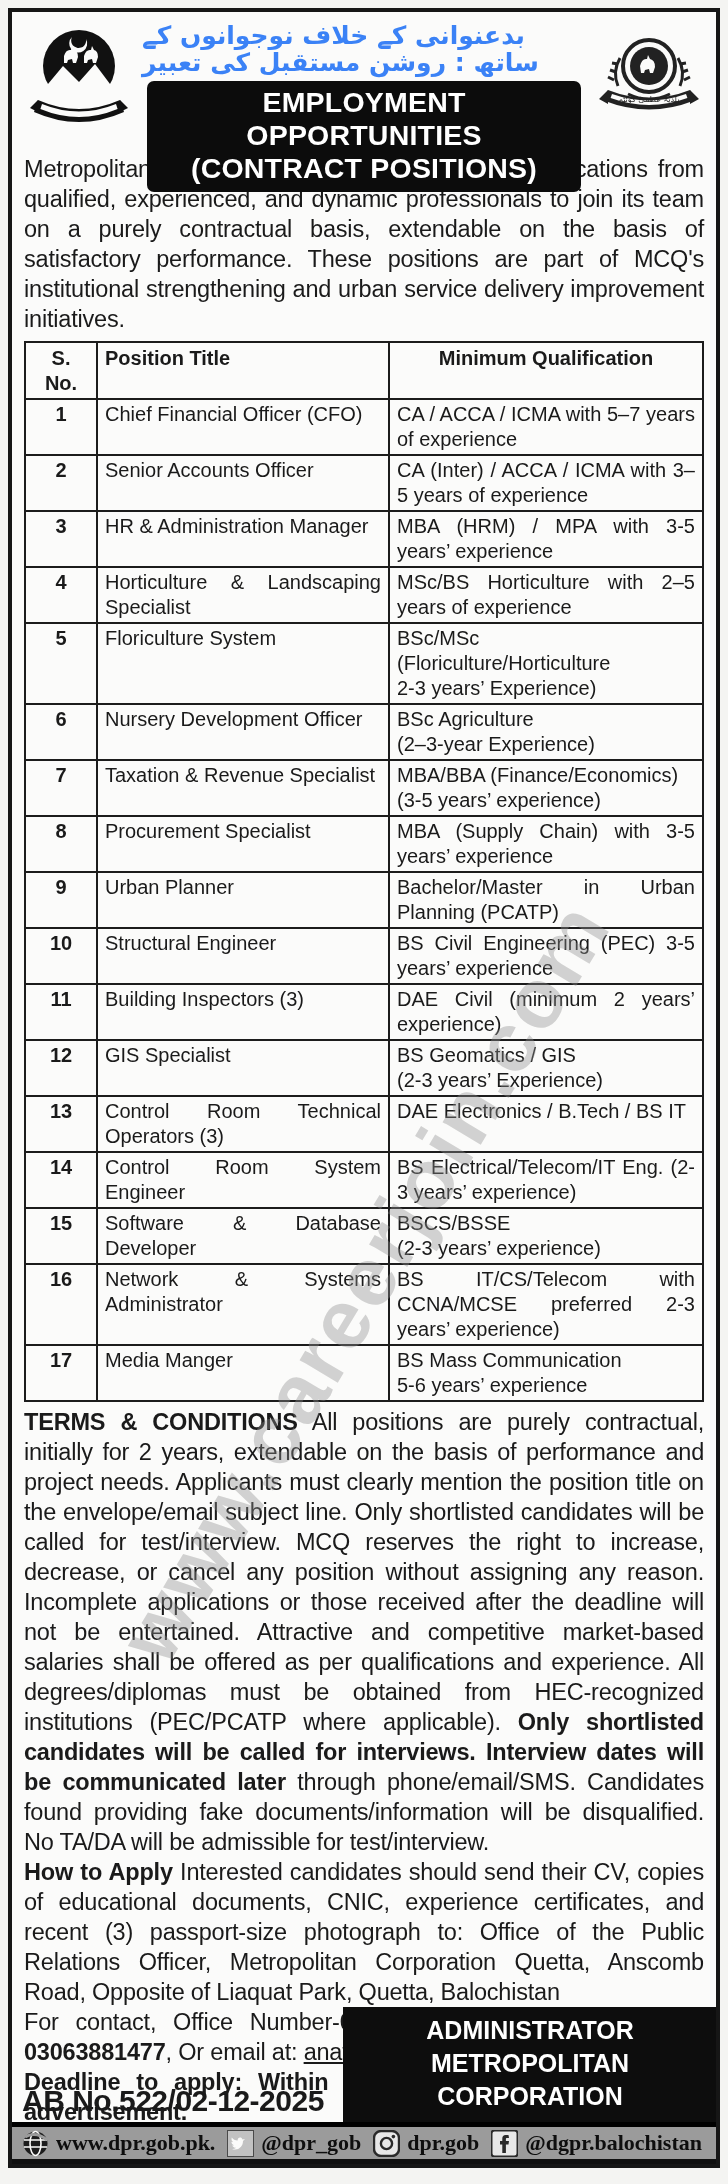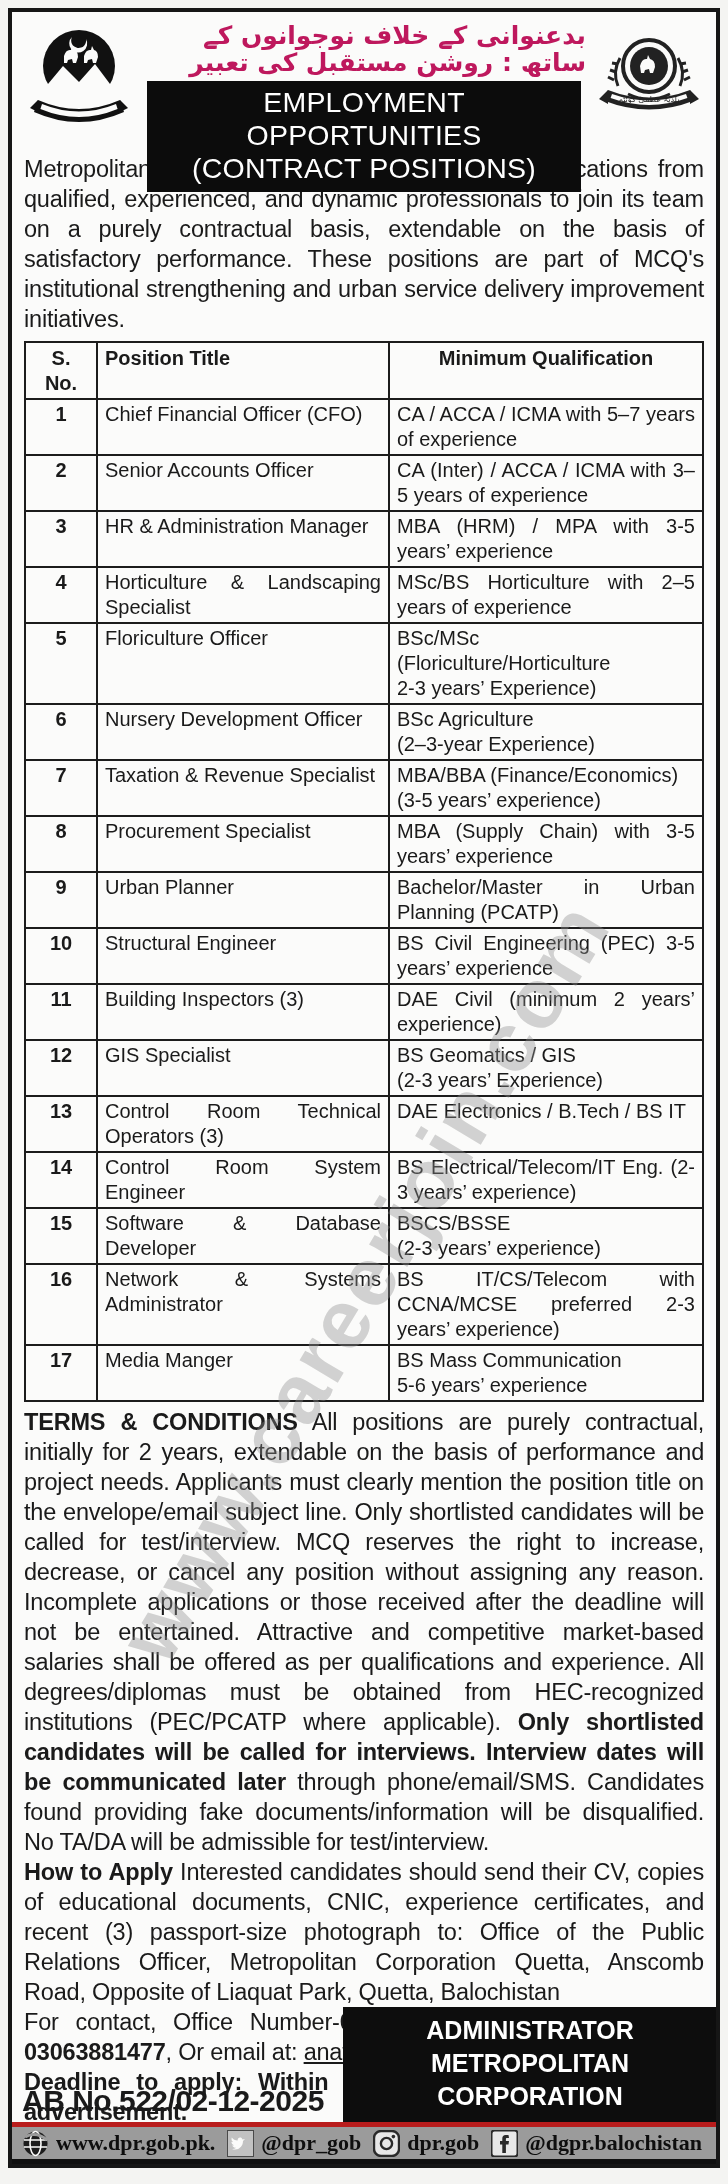--- a/index.html
+++ b/index.html
@@ -9,27 +9,27 @@
     border:4px solid #161616; background:#fbfbfa; overflow:hidden;
   }
   .inner { position:relative; padding:8px 12px 0 12px; height:100%; }
 
   
   .hdr { position:relative; height:128px; }
   .logo { position:absolute; top:2px;text-align:center; }
   .logo.l { left:2px; }
   .logo.r { right:0px; top:8px; }
   .urdu {
-    text-align:right; font-family:"DejaVu Sans",sans-serif; direction:rtl;
-    font-weight:bold; font-size:25px; line-height:27px; padding:2px 118px 0 118px; color:#be185d;
+    text-align:left; font-family:"DejaVu Sans",sans-serif; direction:rtl;
+    font-weight:bold; font-size:25px; line-height:27px; padding:2px 118px 0 118px; color:#3b82f6;
   }
   .banner {
     width:434px; margin:5px auto 0 auto; background:#0c0c0c; color:#fff;
-    text-align:center; font-weight:normal; font-size:28.5px; line-height:33px;
-    padding:5px 2px 7px 2px; letter-spacing:0.2px;
+    text-align:center; font-weight:bold; font-size:28.5px; line-height:33px;
+    padding:5px 2px 7px 2px; letter-spacing:0.2px;border-radius:7px;
   }
 
   
   .para { font-size:23.5px; line-height:30px; text-align:justify; letter-spacing:-0.2px; }
   .intro { margin-top:6px; }
 
   
   table { width:100%; border-collapse:collapse; table-layout:fixed; margin-top:7px; }
   th,td { border:2.5px solid #1c1c1c; vertical-align:top; padding:2px 7px; font-size:20px; line-height:25px; white-space:pre-line; }
   col.c-sno { width:72px; } col.c-title { width:292px; }
@@ -45,21 +45,21 @@
   
   .abno { position:absolute; left:10px; bottom:46px; font-size:30px; font-weight:bold; letter-spacing:-0.5px; }
   .adminbox {
     position:absolute; right:-1px; bottom:42px; width:374px; background:#0d0d0d; color:#fff;
     text-align:center; font-weight:bold; font-size:25px; line-height:33px; padding:7px 4px 9px 4px;
   }
 
   
   .footer {
     position:absolute; left:0; right:0; bottom:0; height:42px; background:#9b9b9b;
-    border-top:5px solid #b91c1c; border-bottom:5px solid #101010;
+    border-top:5px solid #000000; border-bottom:5px solid #101010;
     display:flex; align-items:center; justify-content:space-between; padding:0 14px 0 10px;
     font-family:"Liberation Serif",serif; font-weight:bold; font-size:22px; color:#0e0e0e;
   }
   .fitem { display:flex; align-items:center; gap:7px; white-space:nowrap; }
   .fitem svg { display:block; }
 
   
   .watermark {
     position:absolute; left:353px; top:1270px; z-index:6; pointer-events:none;
     transform:translate(-50%,-50%) rotate(-59deg);
@@ -141,21 +141,21 @@
           <td class="title">HR &amp; Administration Manager</td>
           <td class="qual">MBA (HRM) / MPA with 3-5 years’ experience</td>
         </tr>
           <tr>
           <td class="sno">4</td>
           <td class="title">Horticulture &amp; Landscaping Specialist</td>
           <td class="qual">MSc/BS Horticulture with 2–5 years of experience</td>
         </tr>
           <tr>
           <td class="sno">5</td>
-          <td class="title">Floriculture Officer</td>
+          <td class="title">Floriculture System</td>
           <td class="qual">BSc/MSc (Floriculture/Horticulture
 2-3 years’ Experience)</td>
         </tr>
           <tr>
           <td class="sno">6</td>
           <td class="title">Nursery Development Officer</td>
           <td class="qual">BSc Agriculture
 (2–3-year Experience)</td>
         </tr>
           <tr>

